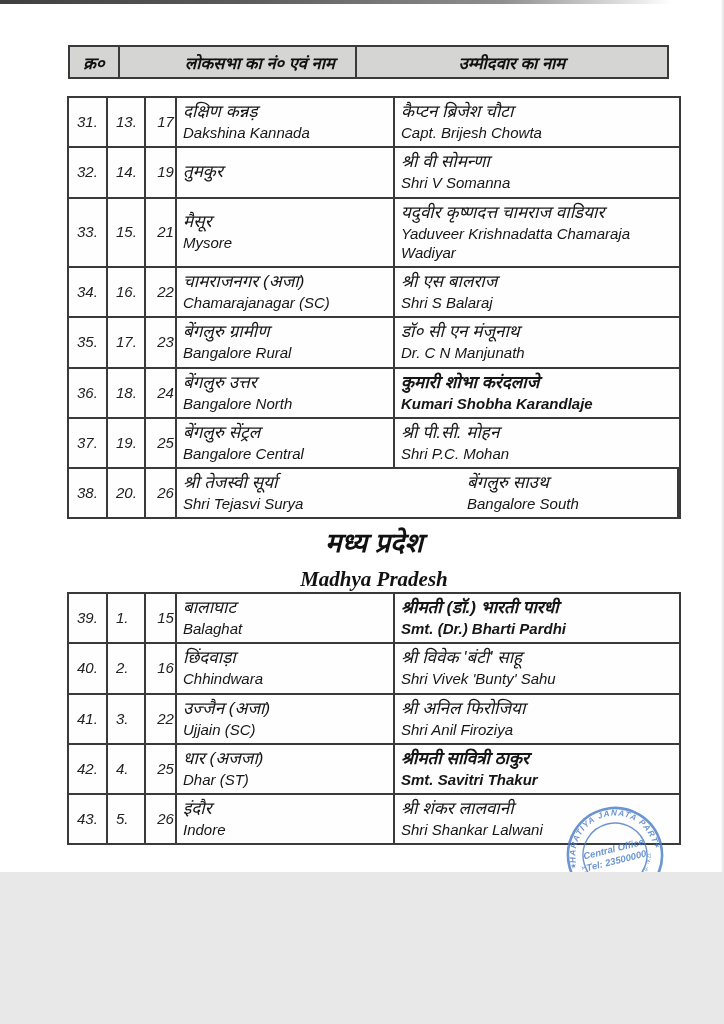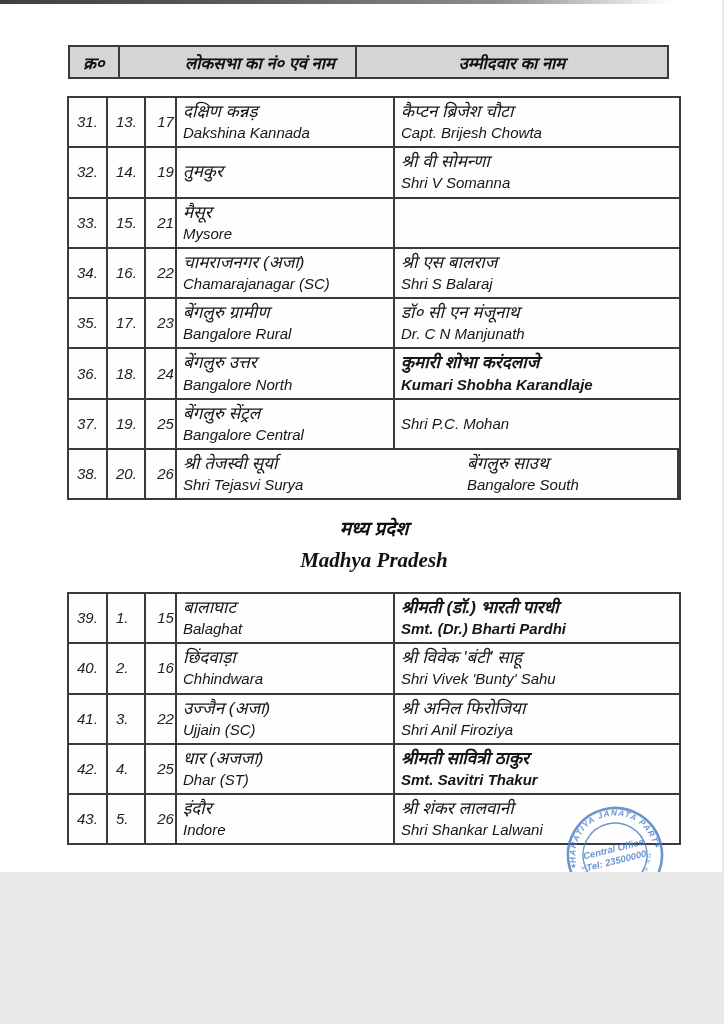--- a/index.html
+++ b/index.html
@@ -48,21 +48,21 @@
   .c-sserial { width:38px; padding-left:8px; }
   .c-pcno    { width:31px; align-items:center; padding-left:12px; padding-right:2px; }
   .c-const   { width:218px; }
   .c-cand    { flex:1; border-right:none; }
   .num { font-size:15px; color:#222; }
   .hi { font-size:17px; line-height:1.3; white-space:nowrap; }
   .en { font-size:15px; line-height:1.28; }
   .bold-candidate .c-cand .hi, .bold-candidate .c-cand .en { font-weight:bold; }
   
   .section-heading { position:absolute; left:67px; top:515px; width:614px; text-align:center; }
-  .heading-hi { font-size:19px; font-weight:bold; color:#111; }
+  .heading-hi { font-size:27px; font-weight:bold; color:#111;margin-top:8px; }
   .heading-en { font-size:21px; font-weight:bold; font-family:"Liberation Serif","DejaVu Serif",serif; margin-top:7px; color:#111; }
   
   .stamp { position:absolute; left:560px; top:800px; width:110px; height:110px; transform:rotate(-14deg); opacity:.82; }
   .stamp text, .stamp textPath { fill:#4c7ec8; }
   
   .page-number {
     position:absolute; left:358px; top:946px; width:20px; text-align:center;
     font-size:14px; color:#8a8a8a;
   }
 </style>
@@ -125,20 +125,24 @@
         <div class="tcell c-sserial">
           <div class="num">15.</div>
         </div>
         <div class="tcell c-pcno">
           <div class="num">21</div>
         </div>
         <div class="tcell c-const">
           <div class="hi">मैसूर</div>
           <div class="en">Mysore</div>
         </div>
+        <div class="tcell c-cand">
+          <div class="hi">यदुवीर कृष्णदत्त चामराज वाडियार</div>
+          <div class="en">Yaduveer Krishnadatta Chamaraja Wadiyar</div>
+        </div>
       </div>
       <div class="trow">
         <div class="tcell c-serial">
           <div class="num">34.</div>
         </div>
         <div class="tcell c-sserial">
           <div class="num">16.</div>
         </div>
         <div class="tcell c-pcno">
           <div class="num">22</div>
@@ -198,20 +202,21 @@
           <div class="num">19.</div>
         </div>
         <div class="tcell c-pcno">
           <div class="num">25</div>
         </div>
         <div class="tcell c-const">
           <div class="hi">बेंगलुरु सेंट्रल</div>
           <div class="en">Bangalore Central</div>
         </div>
         <div class="tcell c-cand">
+          <div class="hi">श्री पी.सी. मोहन</div>
           <div class="en">Shri P.C. Mohan</div>
         </div>
       </div>
       <div class="trow">
         <div class="tcell c-serial">
           <div class="num">38.</div>
         </div>
         <div class="tcell c-sserial">
           <div class="num">20.</div>
         </div>

